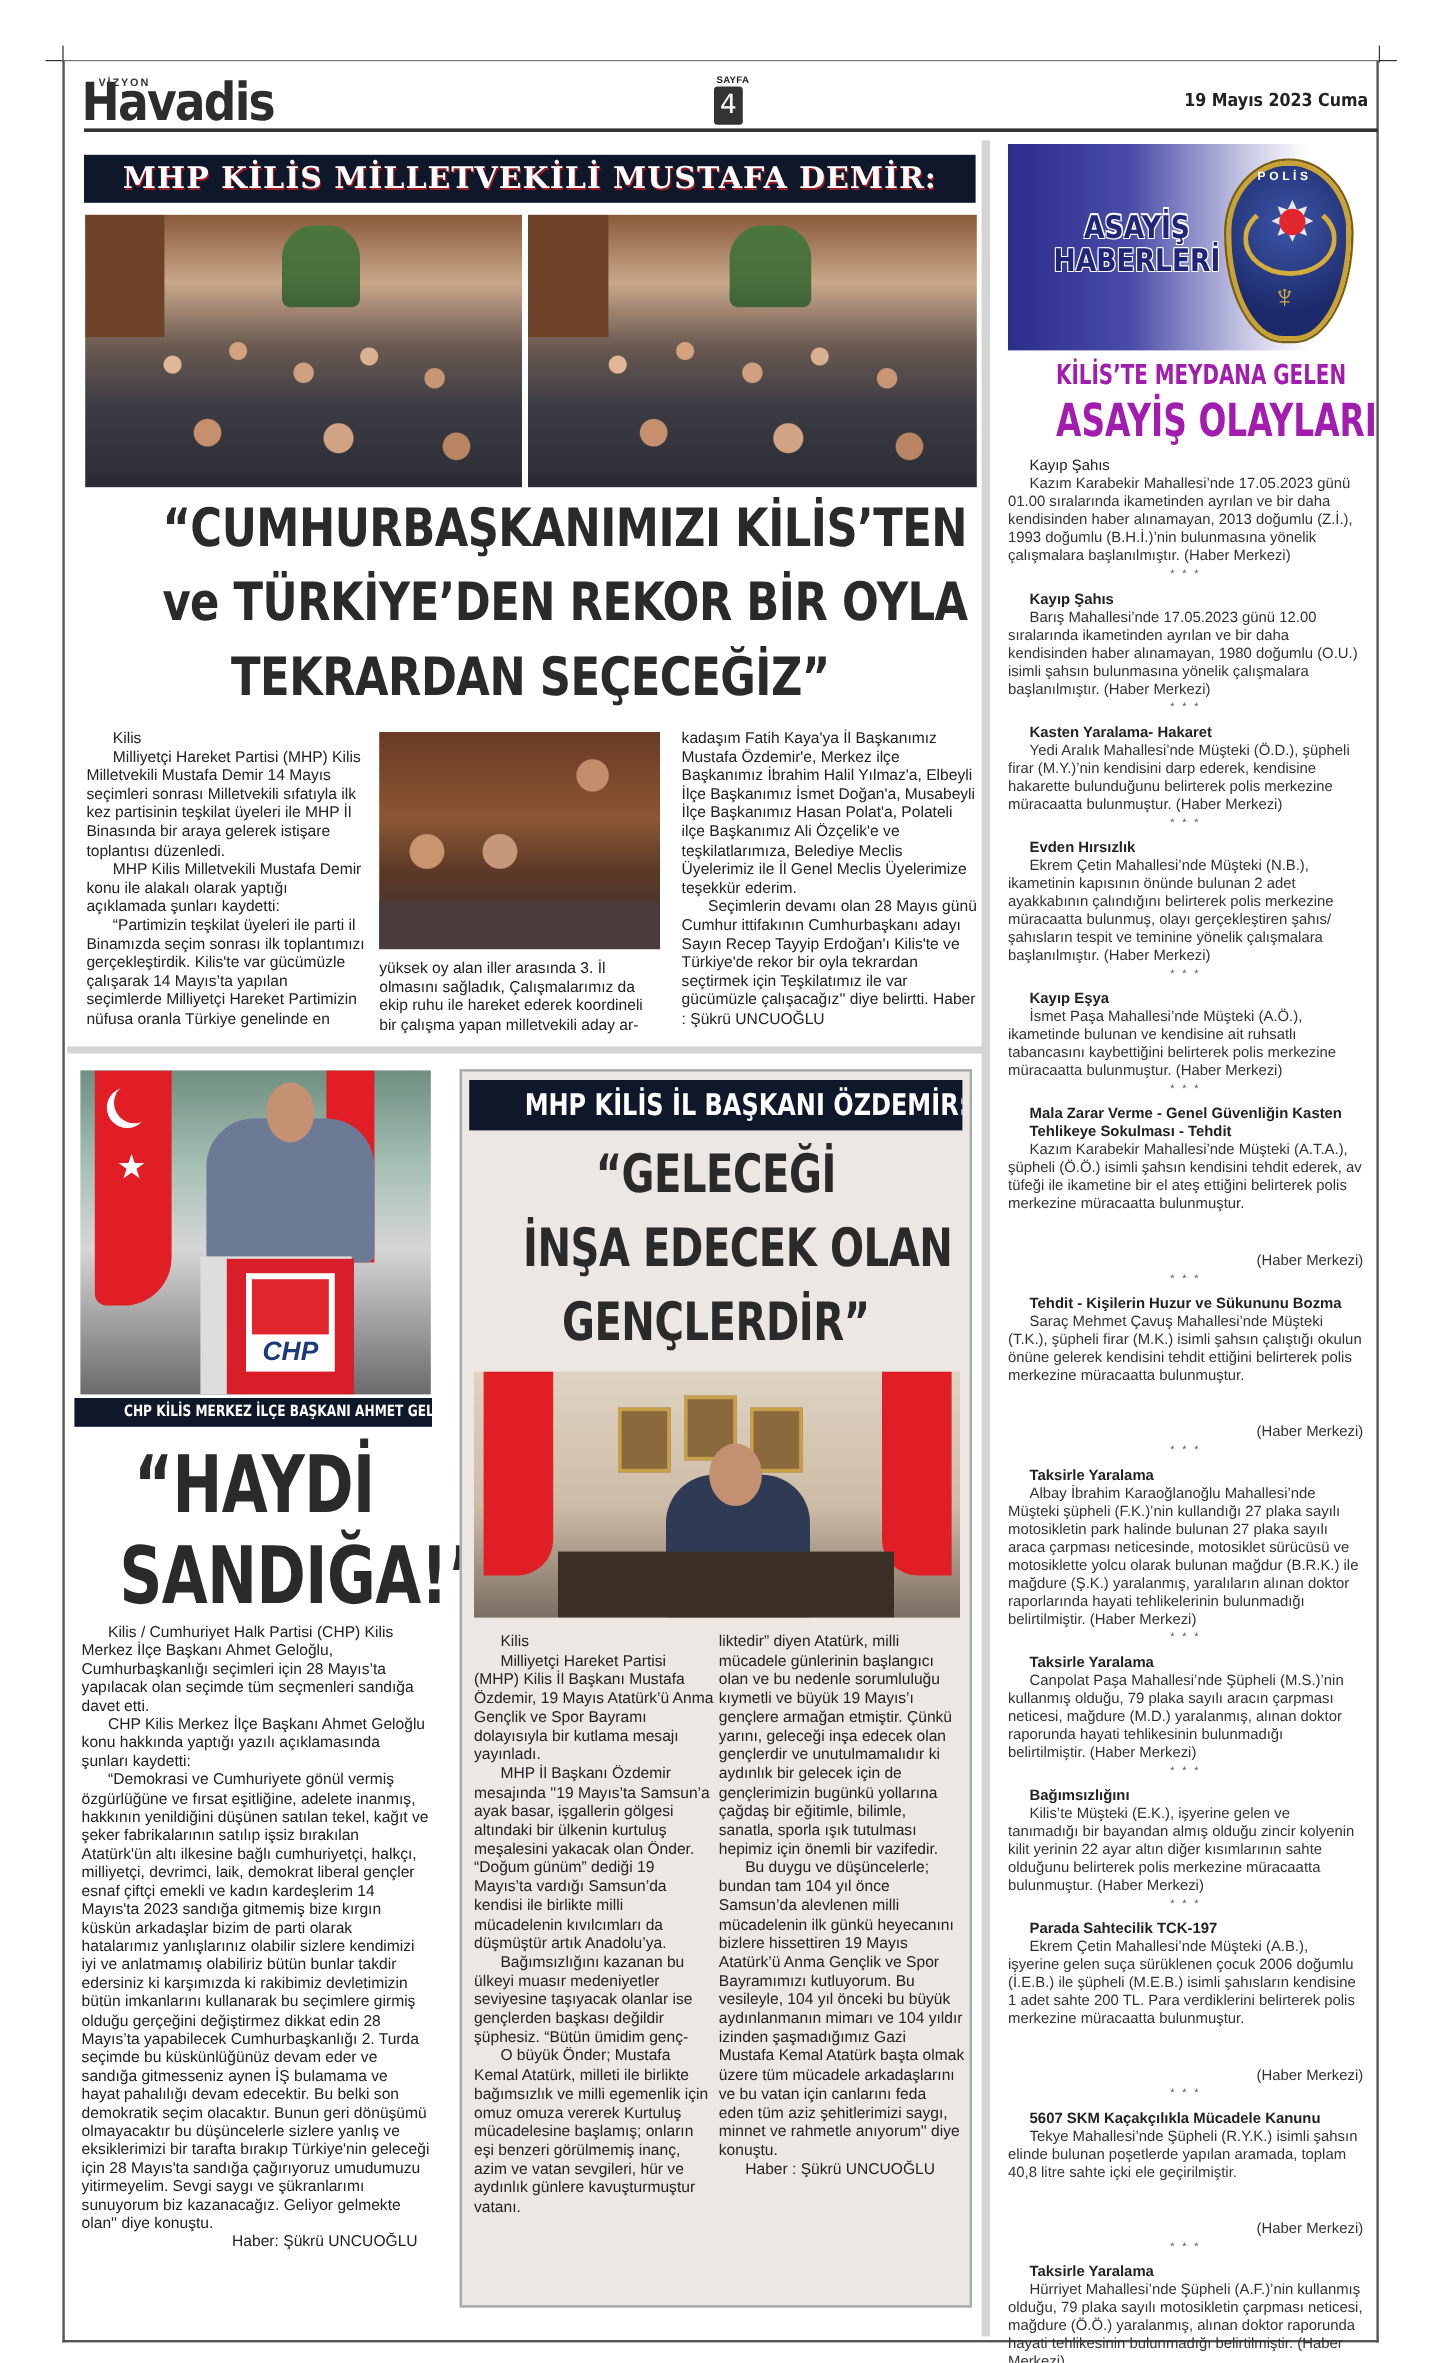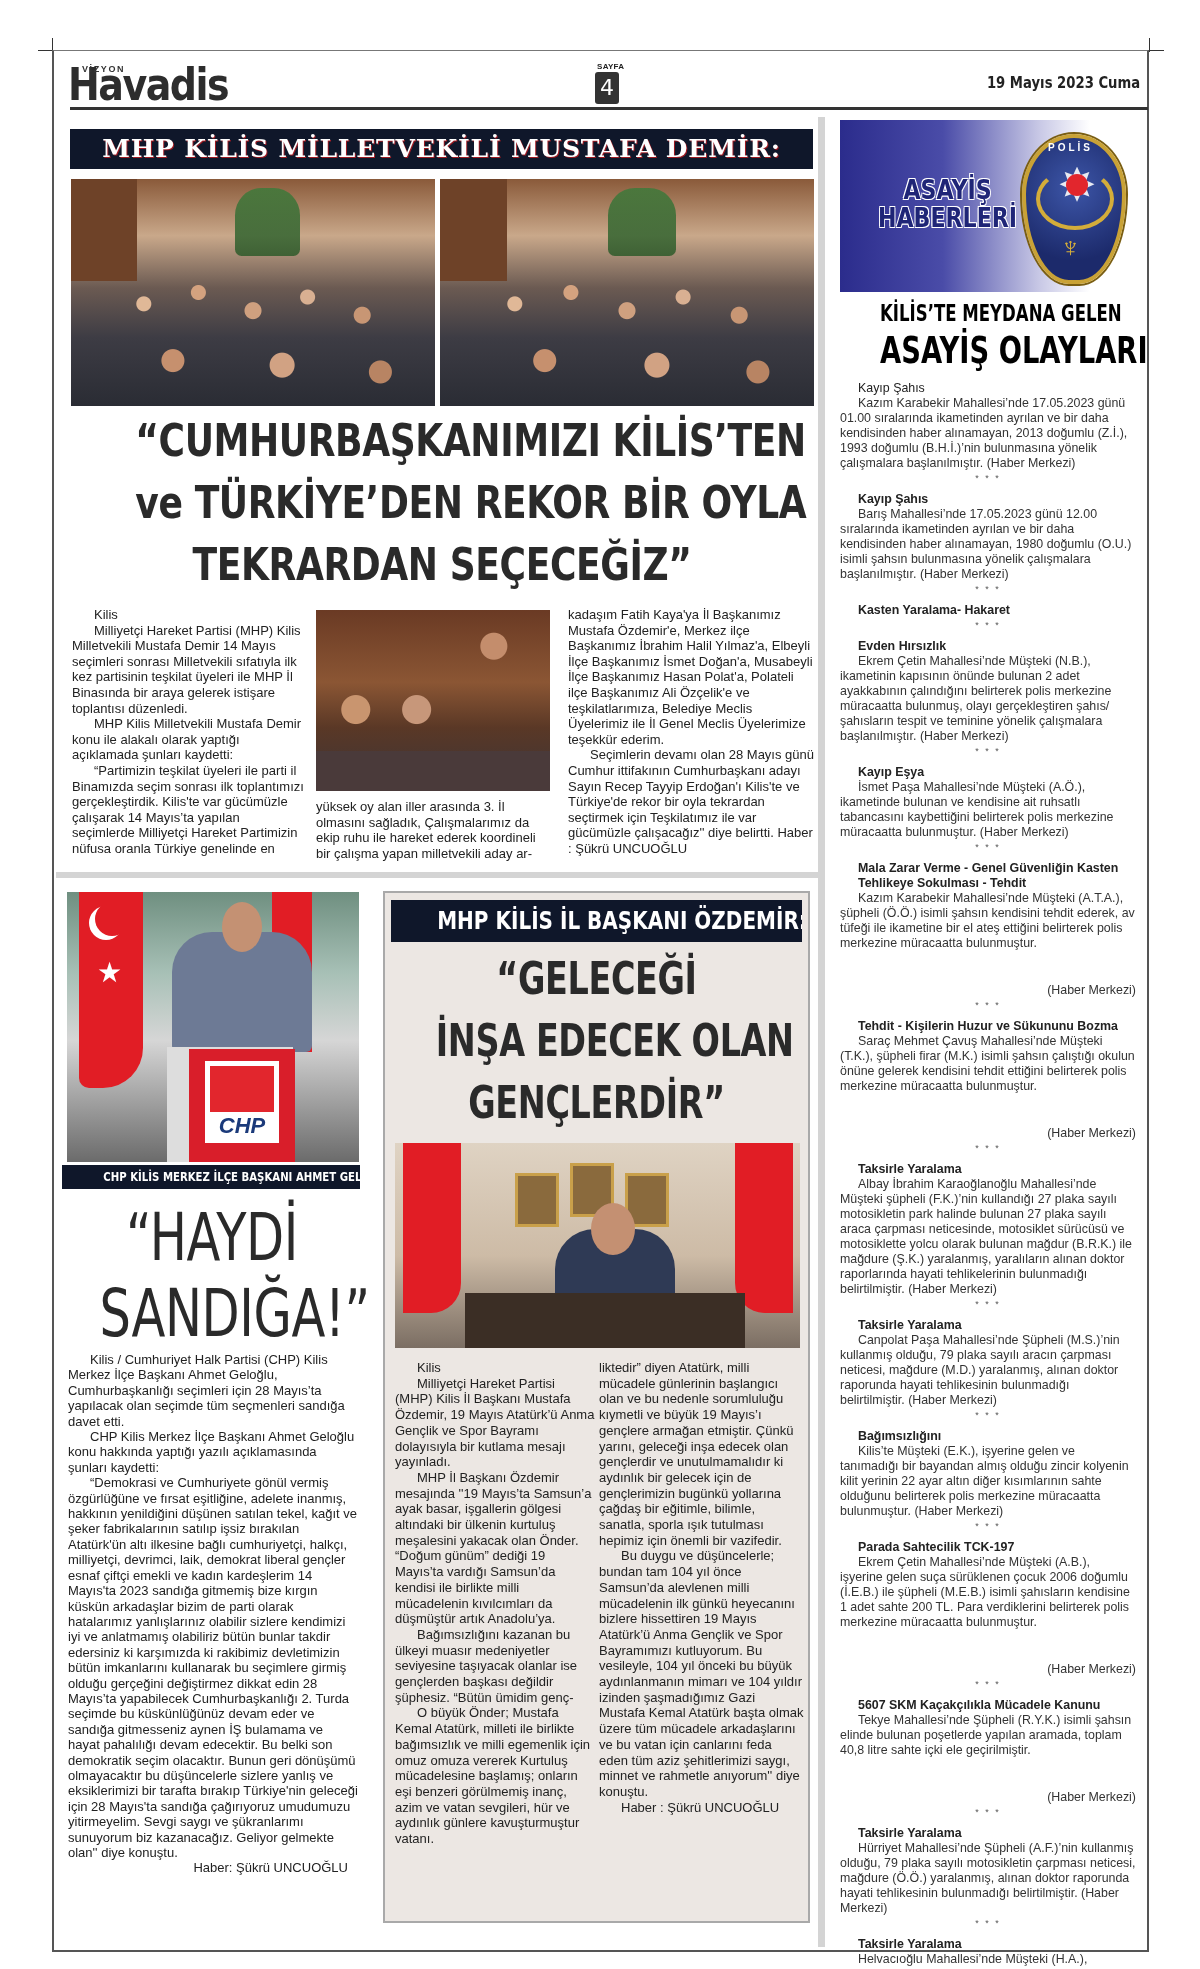--- a/index.html
+++ b/index.html
@@ -53,21 +53,21 @@
   #sidebar-divider { position: absolute; left: 818px; top: 117px; width: 7px; height: 1830px; background: #d4d4d4; }
   #police-news { position: absolute; left: 838px; top: 120px; width: 305px; height: 1830px; }
   .police-banner { position: absolute; left: 2px; top: 0; width: 294px; height: 172px; background: linear-gradient(90deg, #2b2c8c 0%, #4a4ca8 35%, #c9c9e6 68%, #ffffff 85%); overflow: hidden; }
   .police-banner-title { position: absolute; left: 38px; top: 56px; font-family: "DejaVu Sans", sans-serif; font-weight: bold; font-size: 26px; line-height: 28px; color: #1f2577; text-align: center; text-shadow: -1px -1px 0 #fff, 1px -1px 0 #fff, -1px 1px 0 #fff, 1px 1px 0 #fff; transform: scaleX(0.85); transform-origin: left top; }
   .police-badge { position: absolute; left: 182px; top: 14px; width: 104px; height: 150px; border-radius: 50% 50% 45% 45% / 40% 40% 60% 60%; background: radial-gradient(circle at 50% 35%, #3d56a8 0, #1c2a6b 70%); border: 4px solid #c9a236; box-shadow: 0 0 0 2px #7a5e12; }
   .badge-text { position: absolute; left: 22px; top: 4px; font-size: 10px; font-weight: bold; color: #fff; letter-spacing: 3px; }
   .badge-star { position: absolute; left: 28px; top: 24px; width: 46px; height: 46px; color: #e8eaf2; font-size: 46px; line-height: 46px; text-align: center; }
   .badge-crest { position: absolute; left: 40px; top: 36px; width: 22px; height: 22px; border-radius: 50%; background: #e2262d; }
   .badge-wreath { position: absolute; left: 10px; top: 30px; width: 78px; height: 62px; border: 4px solid #d4ad3a; border-top-color: transparent; border-radius: 50%; }
   .badge-eagle { position: absolute; left: 34px; top: 96px; color: #d4ad3a; font-size: 28px; line-height: 28px; }
-  .police-title { position: absolute; left: 0; top: 178px; width: 300px; text-align: left; font-family: "DejaVu Sans", sans-serif; font-weight: bold; color: #000000; }
+  .police-title { position: absolute; left: 0; top: 178px; width: 300px; text-align: left; font-family: "DejaVu Sans", sans-serif; font-weight: bold; color: #a21caf; }
   .police-title .t1 { display: block; font-size: 23px; line-height: 30px; transform: scaleX(0.72); white-space: nowrap; }
   .police-title .t2 { display: block; font-size: 38px; line-height: 44px; transform: scaleX(0.72); white-space: nowrap; }
   .incidents { position: absolute; left: 2px; top: 261px; width: 296px; font-size: 12.4px; line-height: 15px; color: #333; }
   .incident-title { font-weight: bold; padding-left: 18px; color: #222; }
   .incident-body { text-indent: 18px; }
   .incident-source { text-align: right; margin-top: 32px; }
   .sep { text-align: center; font-size: 9px; line-height: 15px; letter-spacing: 2px; color: #555; }
 
   
   #mid-divider { position: absolute; left: 56px; top: 872px; width: 764px; height: 6px; background: #d4d4d4; }
@@ -81,21 +81,21 @@
   .flag-chp { position: absolute; left: 205px; top: 0; width: 40px; height: 160px; background: #e11d25; }
   .speaker { position: absolute; left: 105px; top: 40px; width: 140px; height: 120px; background: #6d7a95; border-radius: 40px 40px 6px 6px; }
   .speaker-head { position: absolute; left: 155px; top: 10px; width: 40px; height: 50px; border-radius: 50%; background: #c49173; }
   .podium { position: absolute; left: 100px; top: 155px; width: 126px; height: 115px; background: #ddd; }
   .podium-inner { position: absolute; left: 22px; top: 2px; width: 106px; height: 113px; background: #d91e2a; }
   .chp-logo { position: absolute; left: 16px; top: 12px; width: 74px; height: 82px; background: #fff; }
   .chp-logo .sq { position: absolute; left: 5px; top: 5px; width: 64px; height: 46px; background: #e2262d; }
   .chp-logo .txt { position: absolute; left: 0; top: 52px; width: 74px; text-align: center; color: #1b3a7a; font-weight: bold; font-style: italic; font-size: 22px; line-height: 26px; }
   #chp-article .red-banner { position: absolute; left: 0; top: 280px; width: 298px; height: 24px; font-family: "DejaVu Sans", sans-serif; font-weight: bold; font-size: 13px; line-height: 24px; }
   #chp-article .red-banner span { display: inline-block; transform: scaleX(0.78); transform-origin: center; }
-  #chp-article .headline { position: absolute; left: 0; top: 315px; width: 300px; text-align: center; font-family: "DejaVu Sans", sans-serif; font-weight: normal; color: #2a2a2a; }
+  #chp-article .headline { position: absolute; left: 0; top: 315px; width: 300px; text-align: center; font-family: "DejaVu Sans", sans-serif; font-weight: bold; color: #2a2a2a; }
   #chp-article .hl-line { font-size: 66px; line-height: 76px; transform: scaleX(0.75); }
   #chp-article .body-col { left: 6px; top: 467px; width: 290px; font-size: 13px; line-height: 15.4px; }
   .byline { text-align: right; }
 
   
   #mhp-article { position: absolute; left: 383px; top: 891px; width: 427px; height: 1032px; background: #ece7e3; border: 2px solid #a9a9a9; }
   #mhp-article .red-banner { position: absolute; left: 6px; top: 7px; width: 411px; height: 42px; font-family: "DejaVu Sans", sans-serif; font-weight: bold; font-size: 25px; line-height: 42px; }
   #mhp-article .red-banner span { display: inline-block; transform: scaleX(0.8); }
   #mhp-article .headline { position: absolute; left: 0; top: 55px; width: 423px; text-align: center; font-family: "DejaVu Sans", sans-serif; font-weight: bold; color: #2a2a2a; }
   #mhp-article .hl-line { font-size: 44px; line-height: 62px; transform: scaleX(0.76); }
@@ -182,20 +182,21 @@
         <div style="height: 6px;"></div>
       </div>
       <div>
         <div class="incident-title">Kayıp Şahıs</div>
         <div class="incident-body">Barış Mahallesi’nde 17.05.2023 günü 12.00 sıralarında ikametinden ayrılan ve bir daha kendisinden haber alınamayan, 1980 doğumlu (O.U.) isimli şahsın bulunmasına yönelik çalışmalara başlanılmıştır. (Haber Merkezi)</div>
         <div class="sep">* * *</div>
         <div style="height: 6px;"></div>
       </div>
       <div>
         <div class="incident-title">Kasten Yaralama- Hakaret</div>
+        <div class="incident-body">Yedi Aralık Mahallesi’nde Müşteki (Ö.D.), şüpheli firar (M.Y.)’nin kendisini darp ederek, kendisine hakarette bulunduğunu belirterek polis merkezine müracaatta bulunmuştur. (Haber Merkezi)</div>
         <div class="sep">* * *</div>
         <div style="height: 6px;"></div>
       </div>
       <div>
         <div class="incident-title">Evden Hırsızlık</div>
         <div class="incident-body">Ekrem Çetin Mahallesi’nde Müşteki (N.B.), ikametinin kapısının önünde bulunan 2 adet ayakkabının çalındığını belirterek polis merkezine müracaatta bulunmuş, olayı gerçekleştiren şahıs/şahısların tespit ve teminine yönelik çalışmalara başlanılmıştır. (Haber Merkezi)</div>
         <div class="sep">* * *</div>
         <div style="height: 6px;"></div>
       </div>
       <div>

